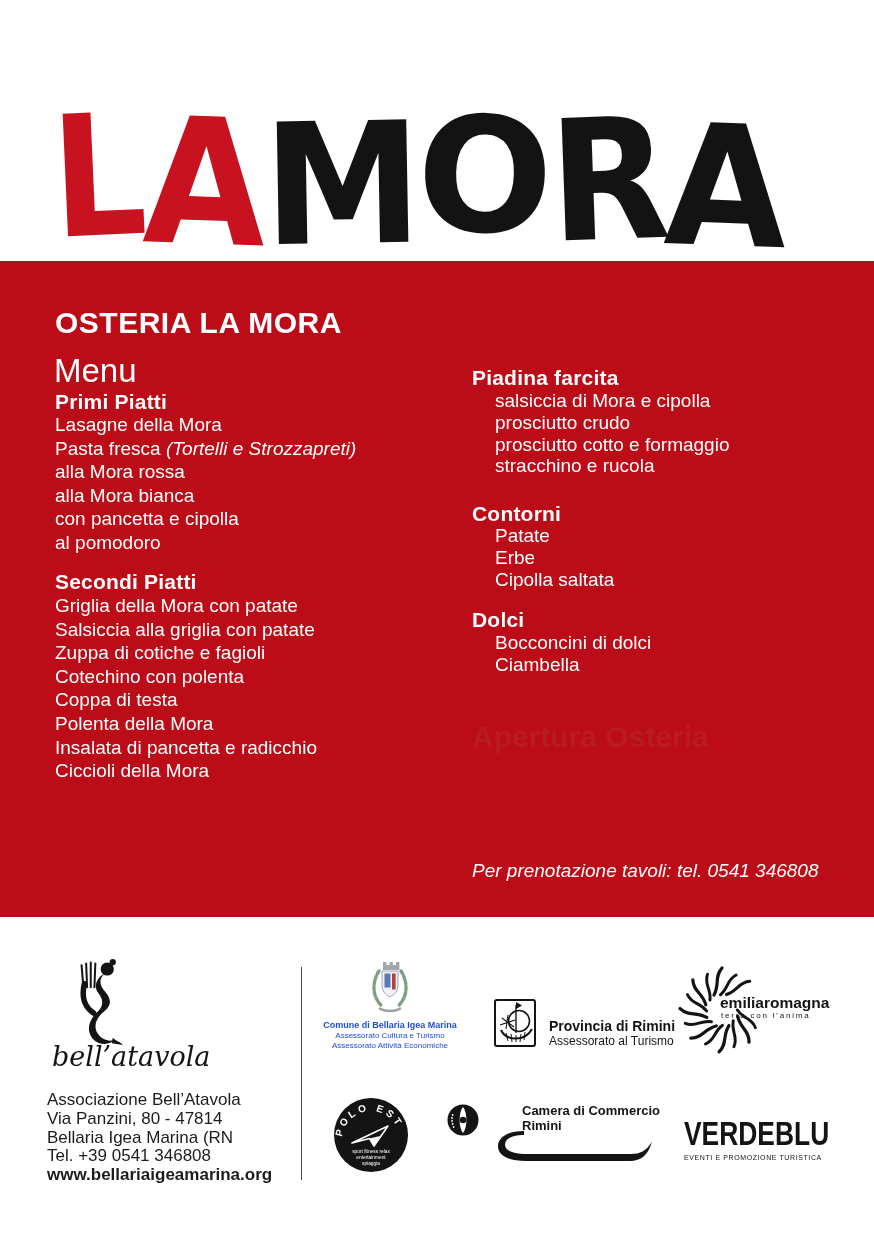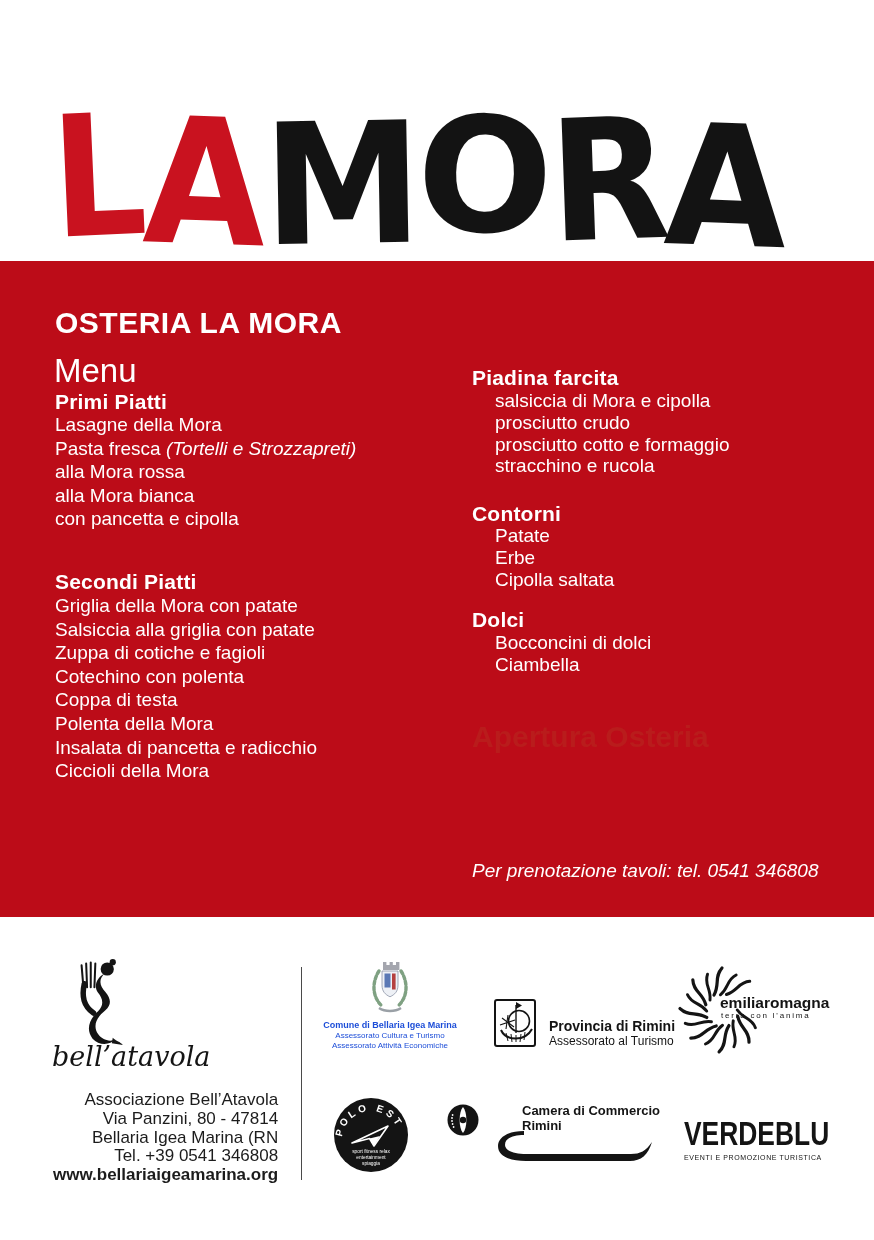--- a/index.html
+++ b/index.html
@@ -35,21 +35,21 @@
   #contorni-h{left:472px;top:502px;}
   #contorni-list{left:472px;top:525px;}
   #dolci-h{left:472px;top:608px;}
   #dolci-list{left:472px;top:632px;}
   .apert-h{left:472px;top:720px;font-size:30px;font-weight:700;color:#b91c1c;}
   #dates{left:472px;top:754px;color:#fff;font-size:19px;line-height:21.2px;}
   #resnote{left:472px;top:860px;color:#fff;font-size:19px;font-style:italic;}
   #bell-logo{left:72px;top:958px;}
   #bell-word{left:52px;top:1041px;font-family:"DejaVu Serif",serif;font-style:italic;
              font-size:27px;color:#141414;}
-  #addr{left:53px;top:1091px;font-size:17px;line-height:18.8px;color:#1c1c1c;text-align:right;}
+  #addr{left:47px;top:1091px;font-size:17px;line-height:18.8px;color:#1c1c1c;}
   #addr .web{font-weight:700;}
   #divider{left:301px;top:967px;width:1px;height:213px;background:#4a4a4a;}
 
   #comune{left:312px;top:960px;width:156px;text-align:center;color:#1d4ed8;}
   #comune svg{display:block;margin:0 auto;}
   #comune .name{font-size:9px;font-weight:700;line-height:11px;margin-top:4px;}
   #comune .dept{font-size:8px;line-height:10.2px;}
 
   #prov-icon{left:494px;top:999px;}
   #prov-text{left:549px;top:1019px;color:#141414;}
@@ -89,20 +89,21 @@
   <div class="abs subtitle">OSTERIA LA MORA</div>
   <div class="abs menu-h">Menu</div>
 
   <div class="abs sec-h" id="primi-h">Primi Piatti</div>
   <div class="abs list" id="primi-list">
     <div>Lasagne della Mora</div>
     <div><span>Pasta fresca </span><span class="it">(Tortelli e Strozzapreti)</span></div>
     <div>alla Mora rossa</div>
     <div>alla Mora bianca</div>
     <div>con pancetta e cipolla</div>
+    <div>al pomodoro</div>
   </div>
 
   <div class="abs sec-h" id="secondi-h">Secondi Piatti</div>
   <div class="abs list" id="secondi-list">
     <div>Griglia della Mora con patate</div>
     <div>Salsiccia alla griglia con patate</div>
     <div>Zuppa di cotiche e fagioli</div>
     <div>Cotechino con polenta</div>
     <div>Coppa di testa</div>
     <div>Polenta della Mora</div>

